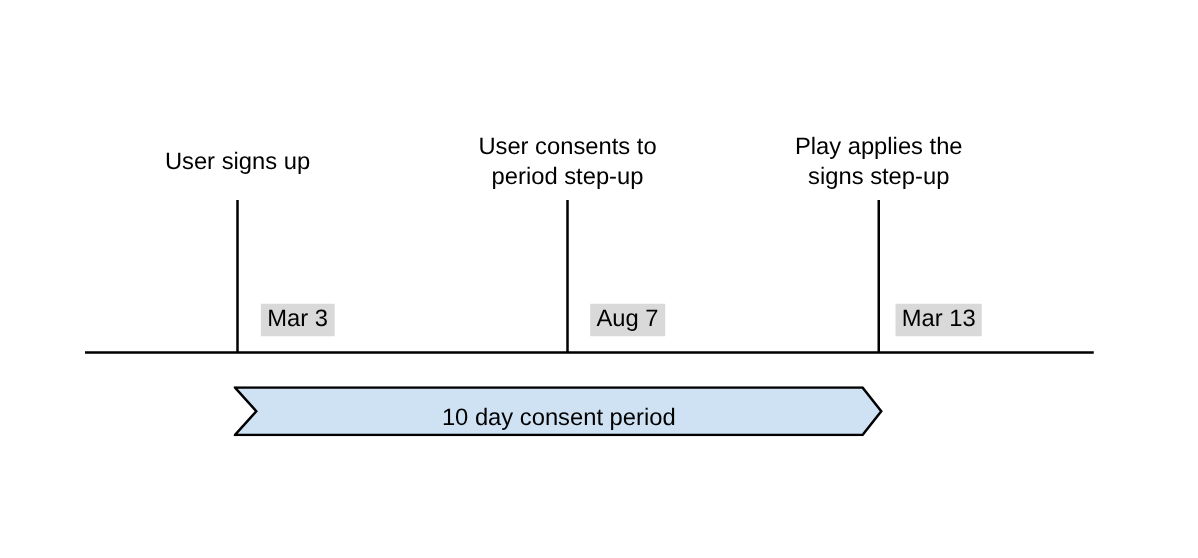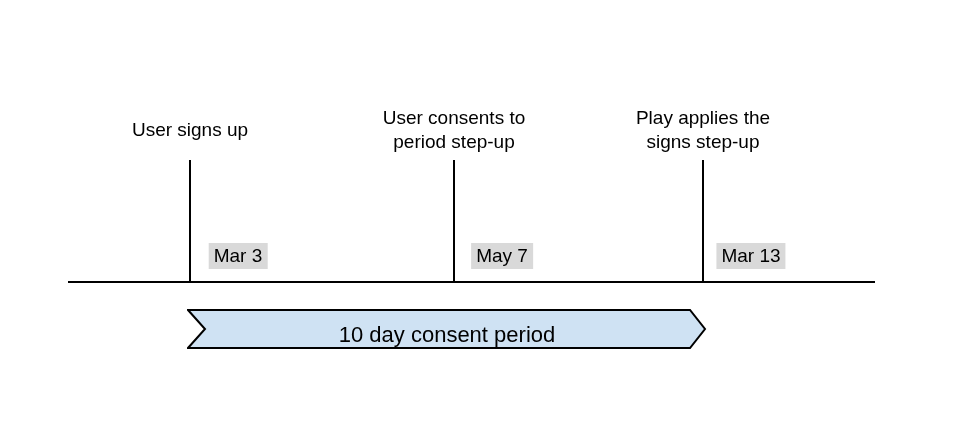--- a/index.html
+++ b/index.html
@@ -82,21 +82,21 @@
   }
   .banner-label {
     position: absolute;
     left: 0;
     top: 0;
     width: 520px;
     height: 52px;
     display: flex;
     align-items: center;
     justify-content: center;
-    font-size: 22px;
+    font-size: 19px;
     line-height: 24px;
     white-space: nowrap;
     text-align: right;
   }
 </style>
 </head>
 <body>
 
 <div class="canvas">
 
@@ -104,21 +104,21 @@
 
   <div class="event event-1">
     <div class="event-title">User signs up</div>
     <div class="event-tick"></div>
     <div class="event-date">Mar 3</div>
   </div>
 
   <div class="event event-2">
     <div class="event-title">User consents to period step-up</div>
     <div class="event-tick"></div>
-    <div class="event-date">May 7</div>
+    <div class="event-date">Aug 7</div>
   </div>
 
   <div class="event event-3">
     <div class="event-title">Play applies the signs step-up</div>
     <div class="event-tick"></div>
     <div class="event-date">Mar 13</div>
   </div>
 
   <div class="banner">
     <svg width="520" height="40" viewBox="0 0 520 40">

